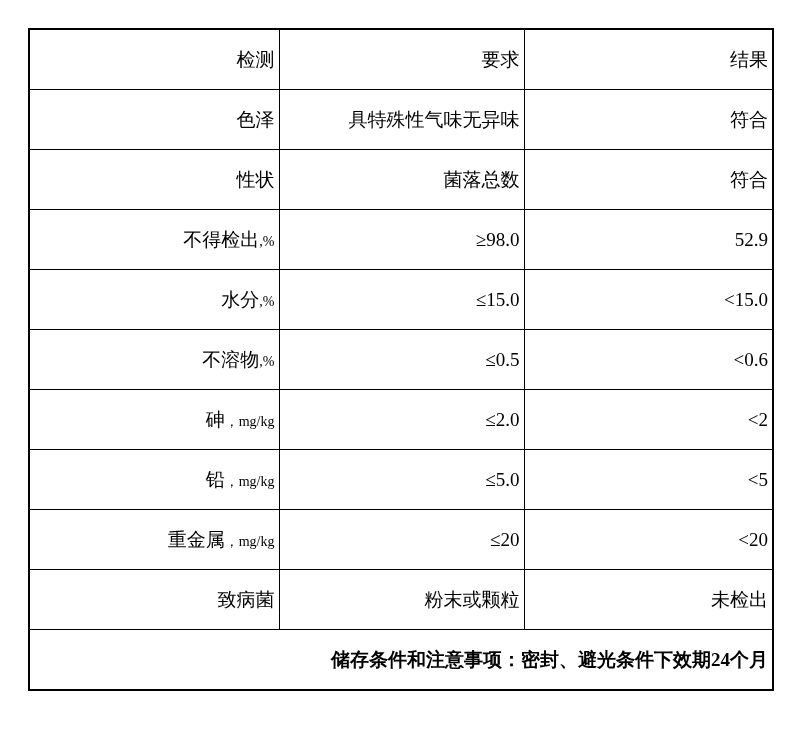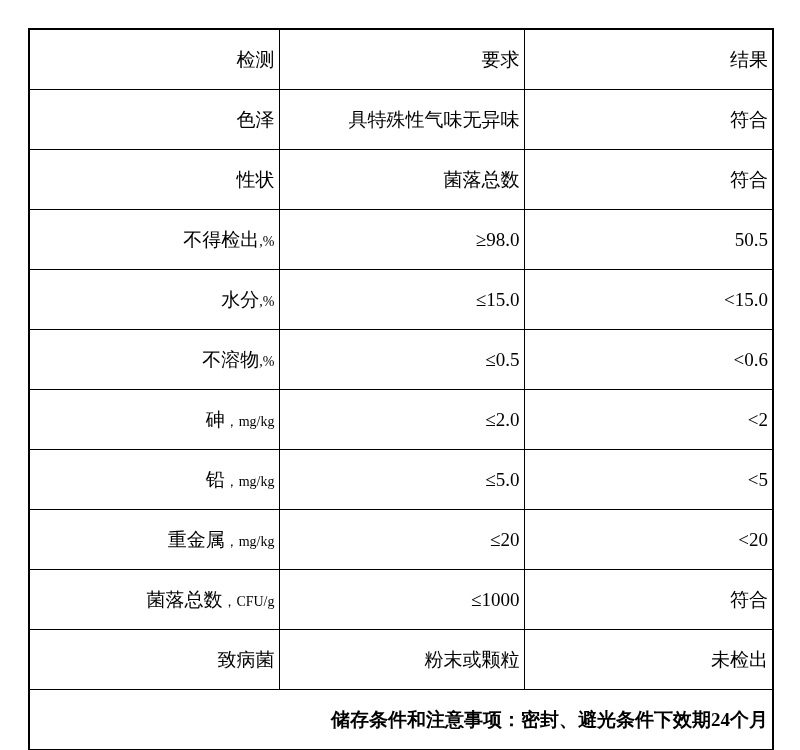--- a/index.html
+++ b/index.html
@@ -80,21 +80,21 @@
         <td>符合</td>
       </tr>
       <tr>
         <td><span class="cellwrap">性状</span><span class="unit"></span></td>
         <td>菌落总数</td>
         <td>符合</td>
       </tr>
       <tr>
         <td><span class="cellwrap">不得检出</span><span class="unit">,%</span></td>
         <td>≥98.0</td>
-        <td>50.5</td>
+        <td>52.9</td>
       </tr>
       <tr>
         <td><span class="cellwrap">水分</span><span class="unit">,%</span></td>
         <td>≤15.0</td>
         <td>&lt;15.0</td>
       </tr>
       <tr>
         <td><span class="cellwrap">不溶物</span><span class="unit">,%</span></td>
         <td>≤0.5</td>
         <td>&lt;0.6</td>
@@ -108,25 +108,20 @@
         <td><span class="cellwrap">铅</span><span class="unit">，mg/kg</span></td>
         <td>≤5.0</td>
         <td>&lt;5</td>
       </tr>
       <tr>
         <td><span class="cellwrap">重金属</span><span class="unit">，mg/kg</span></td>
         <td>≤20</td>
         <td>&lt;20</td>
       </tr>
       <tr>
-        <td><span class="cellwrap">菌落总数</span><span class="unit">，CFU/g</span></td>
-        <td>≤1000</td>
-        <td>符合</td>
-      </tr>
-      <tr>
         <td><span class="cellwrap">致病菌</span><span class="unit"></span></td>
         <td>粉末或颗粒</td>
         <td>未检出</td>
       </tr>
 
       <tr class="note-row">
         <td colspan="3">储存条件和注意事项：密封、避光条件下效期24个月</td>
       </tr>
     </tbody>
   </table>

